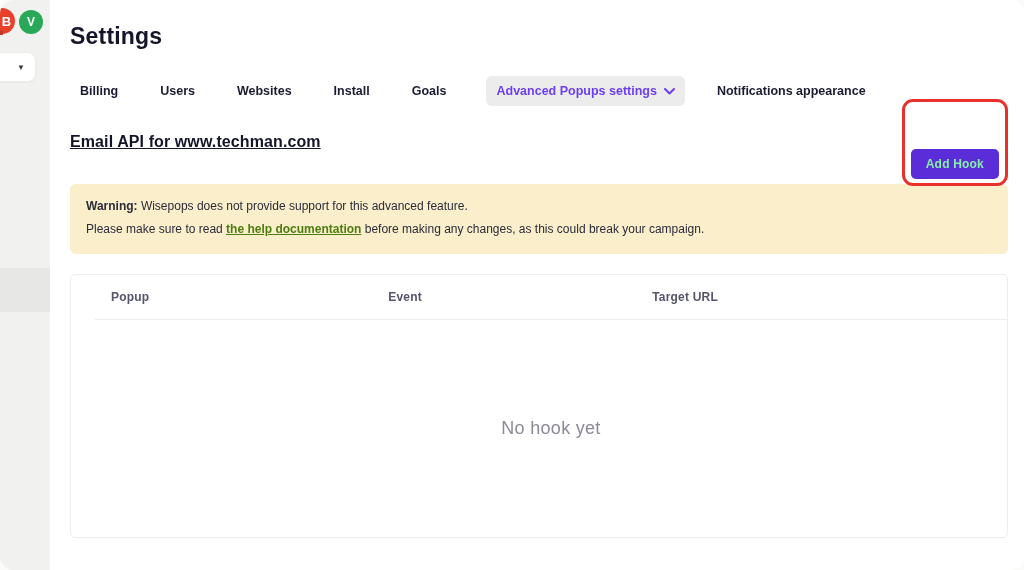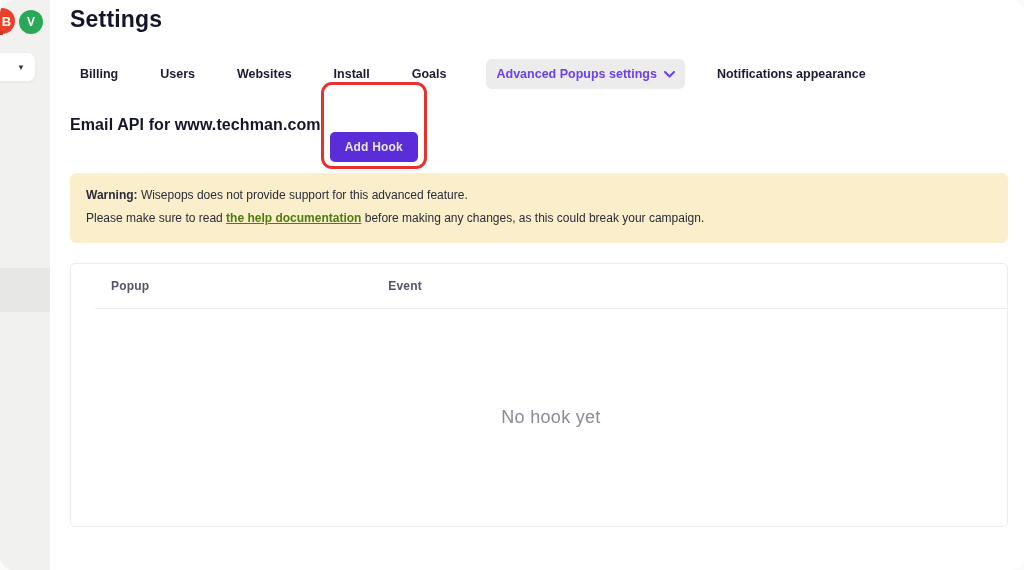--- a/index.html
+++ b/index.html
@@ -61,21 +61,21 @@
     background:#e7e7e5;
   }
 
   
   .main {
     position:absolute; left:50px; top:0; right:0; bottom:0;
     background:#ffffff;
     padding:0 16px 0 20px;
   }
   .page-title {
-    margin-top:6px;
+    margin-top:23px;
     font-size:23px; font-weight:700;
     letter-spacing:.2px;
     color:#14142b;
   }
 
   
   .tabs {
     margin-top:26px;
     display:flex; align-items:center;
     gap:22px;
@@ -92,49 +92,50 @@
     color:#6d3ff2;
     background:#ececec;
     display:flex; align-items:center; gap:7px;
     margin-left:8px;
   }
   .tab.active svg { display:block; }
 
   
   .section-row {
     margin-top:14px;
-    display:flex; align-items:center; justify-content:flex-start;
+    display:flex; align-items:center; justify-content:space-between;
     height:44px;
+    text-decoration:underline;
   }
   .section-heading {
     font-size:16px; font-weight:700; color:#14142b;
     letter-spacing:.1px;
   }
   .annotation-ring {
     border:3px solid #e8312a;
     border-radius:11px;
     padding:4px 6px;
     background:#fff;
   }
   .btn-primary {
     background:#5b2dd9;
-    color:#e5e5e5;
+    color:#86efac;
     border:none;
     font-family:inherit;
     font-size:12px; font-weight:700;
     padding:8px 15px;
     border-radius:5px;
     cursor:pointer;
     letter-spacing:.2px;
     margin-top:43px;
   }
 
   
   .warning-box {
-    margin-top:26px;
+    margin-top:20px;
     background:#faeecb;
     border-radius:6px;
     padding:11px 16px 12px 16px;
     font-size:12px;
     color:#2b2b3a;
     line-height:1.95;
   }
   .warning-box b { font-weight:700; }
   .warning-link {
     font-weight:700;
@@ -228,20 +229,21 @@
       </div>
       <div>
         <span>Please make sure to read </span><a class="warning-link">the help documentation</a><span> before making any changes, as this could break your campaign.</span>
       </div>
     </div>
 
     <div class="hook-table">
       <div class="hook-table-header">
         <div class="hook-col c1">Popup</div>
         <div class="hook-col c2">Event</div>
+        <div class="hook-col c3">Target URL</div>
       </div>
       <div class="hook-table-body">
         <span class="empty-text">No hook yet</span>
       </div>
     </div>
 
   </div>
 </div>
 
 </body></html>

